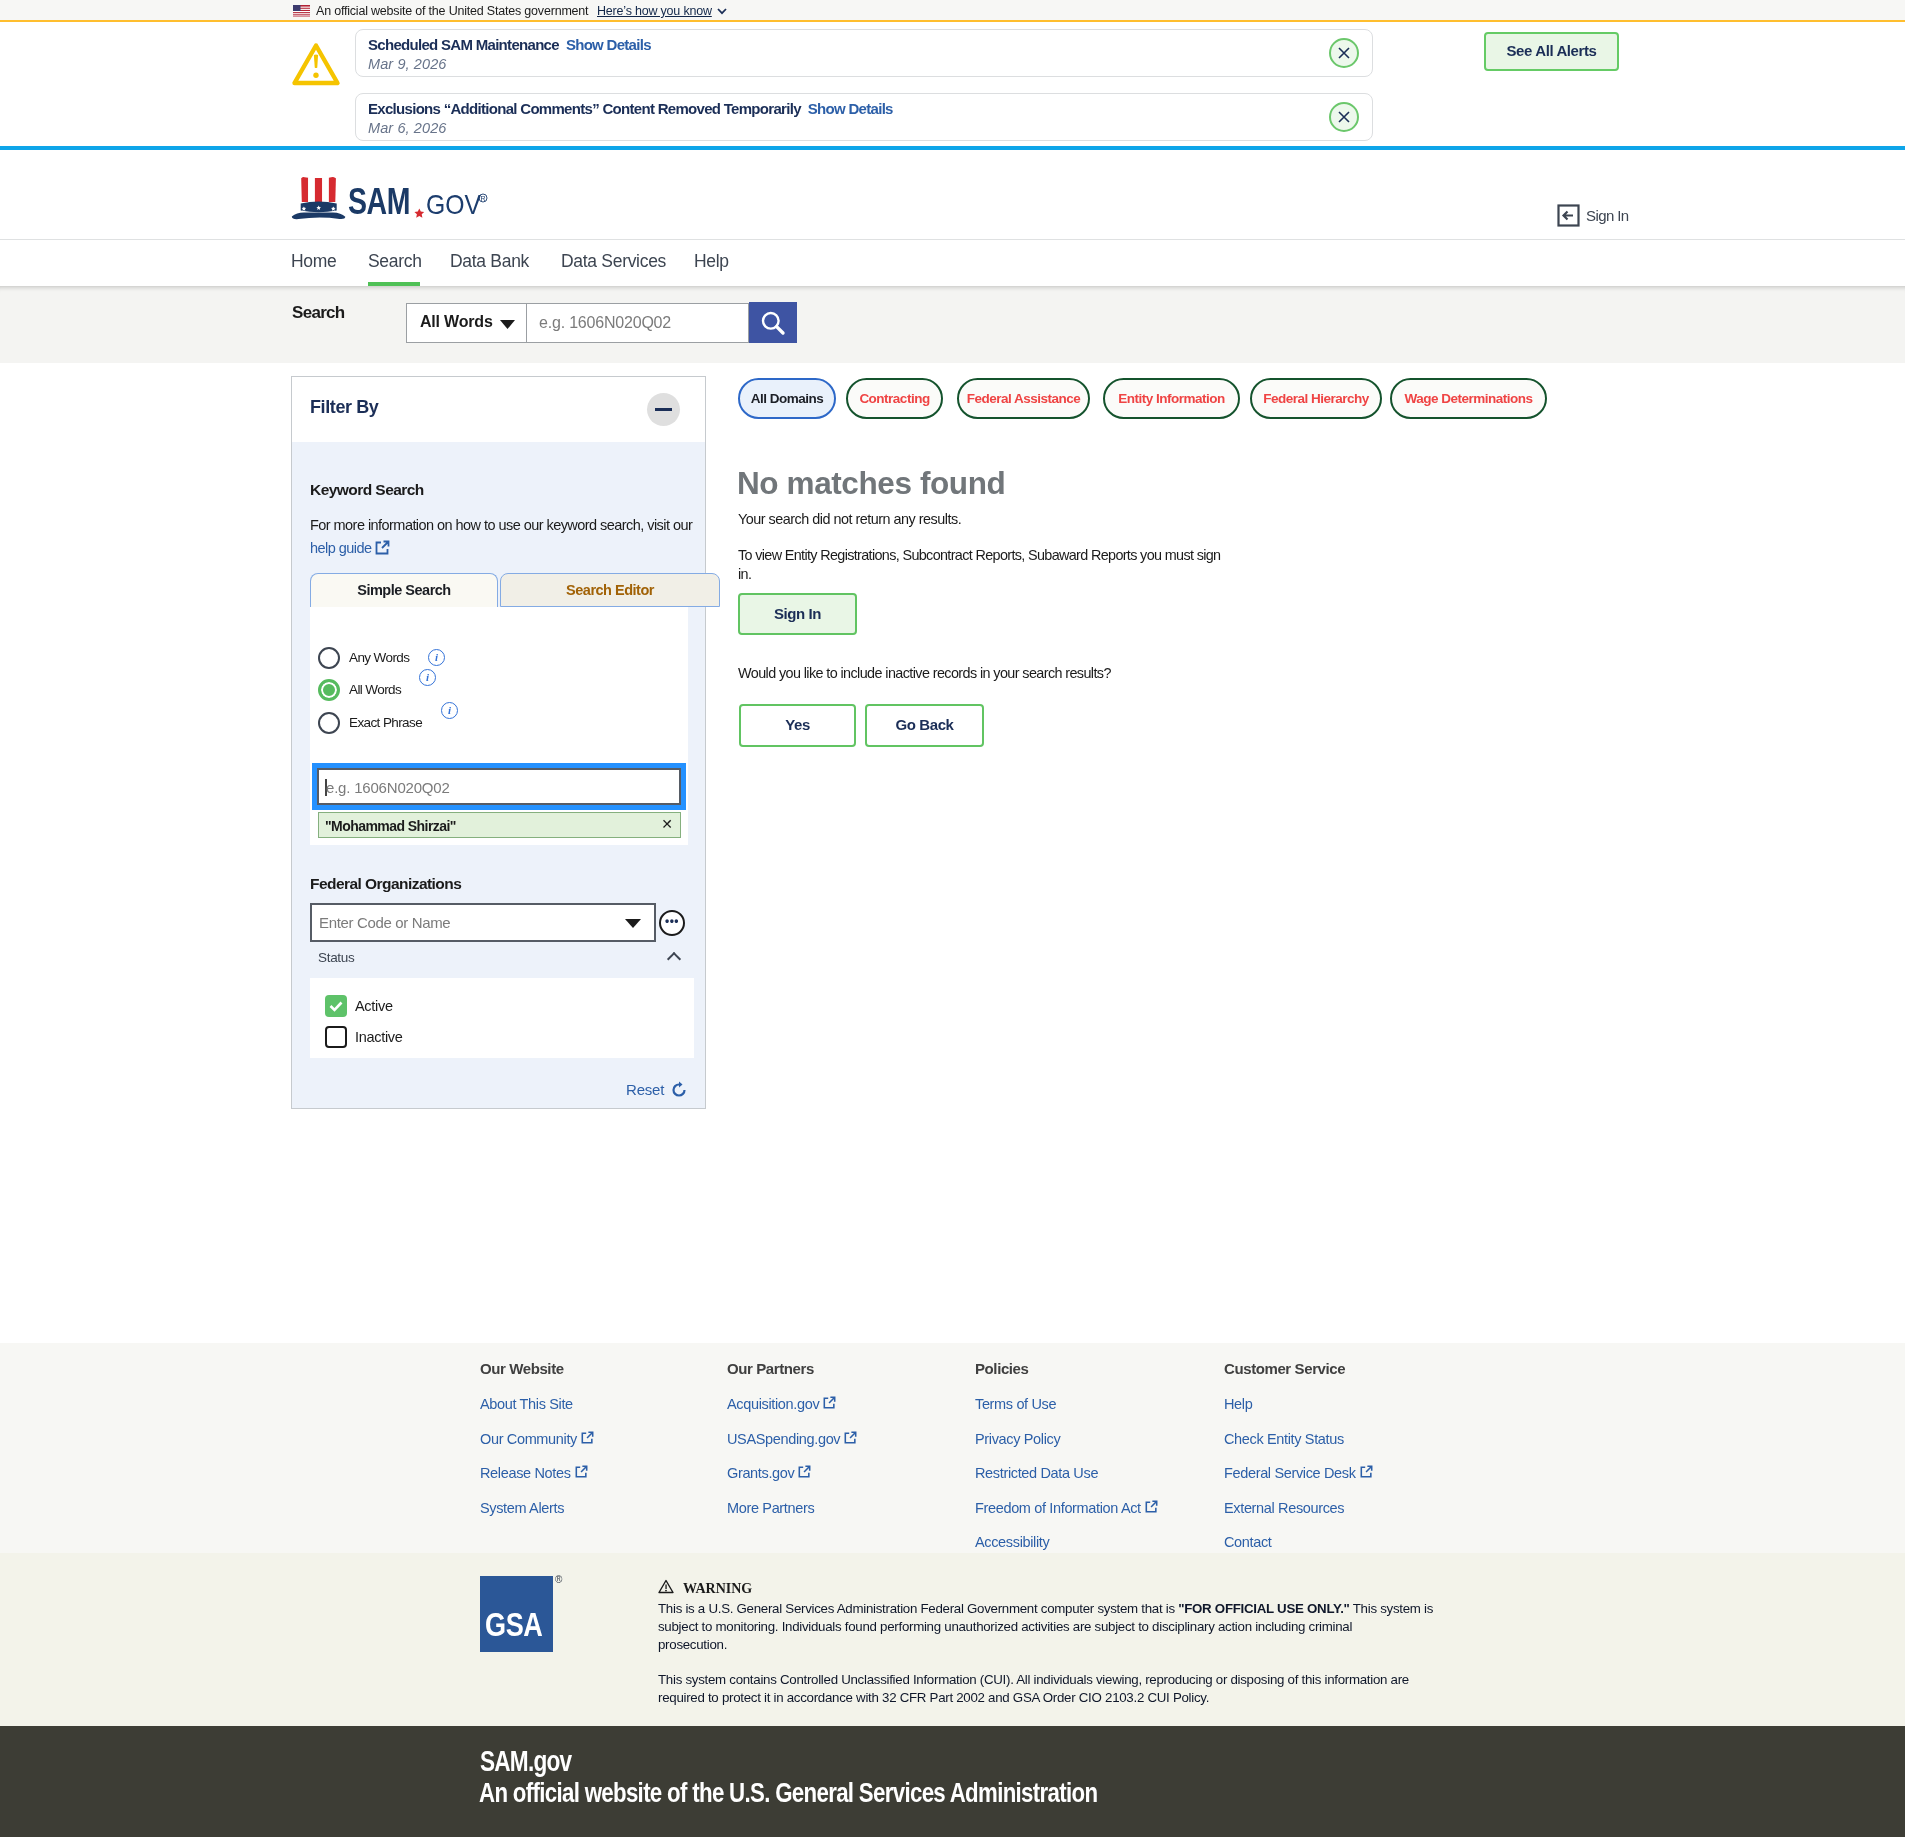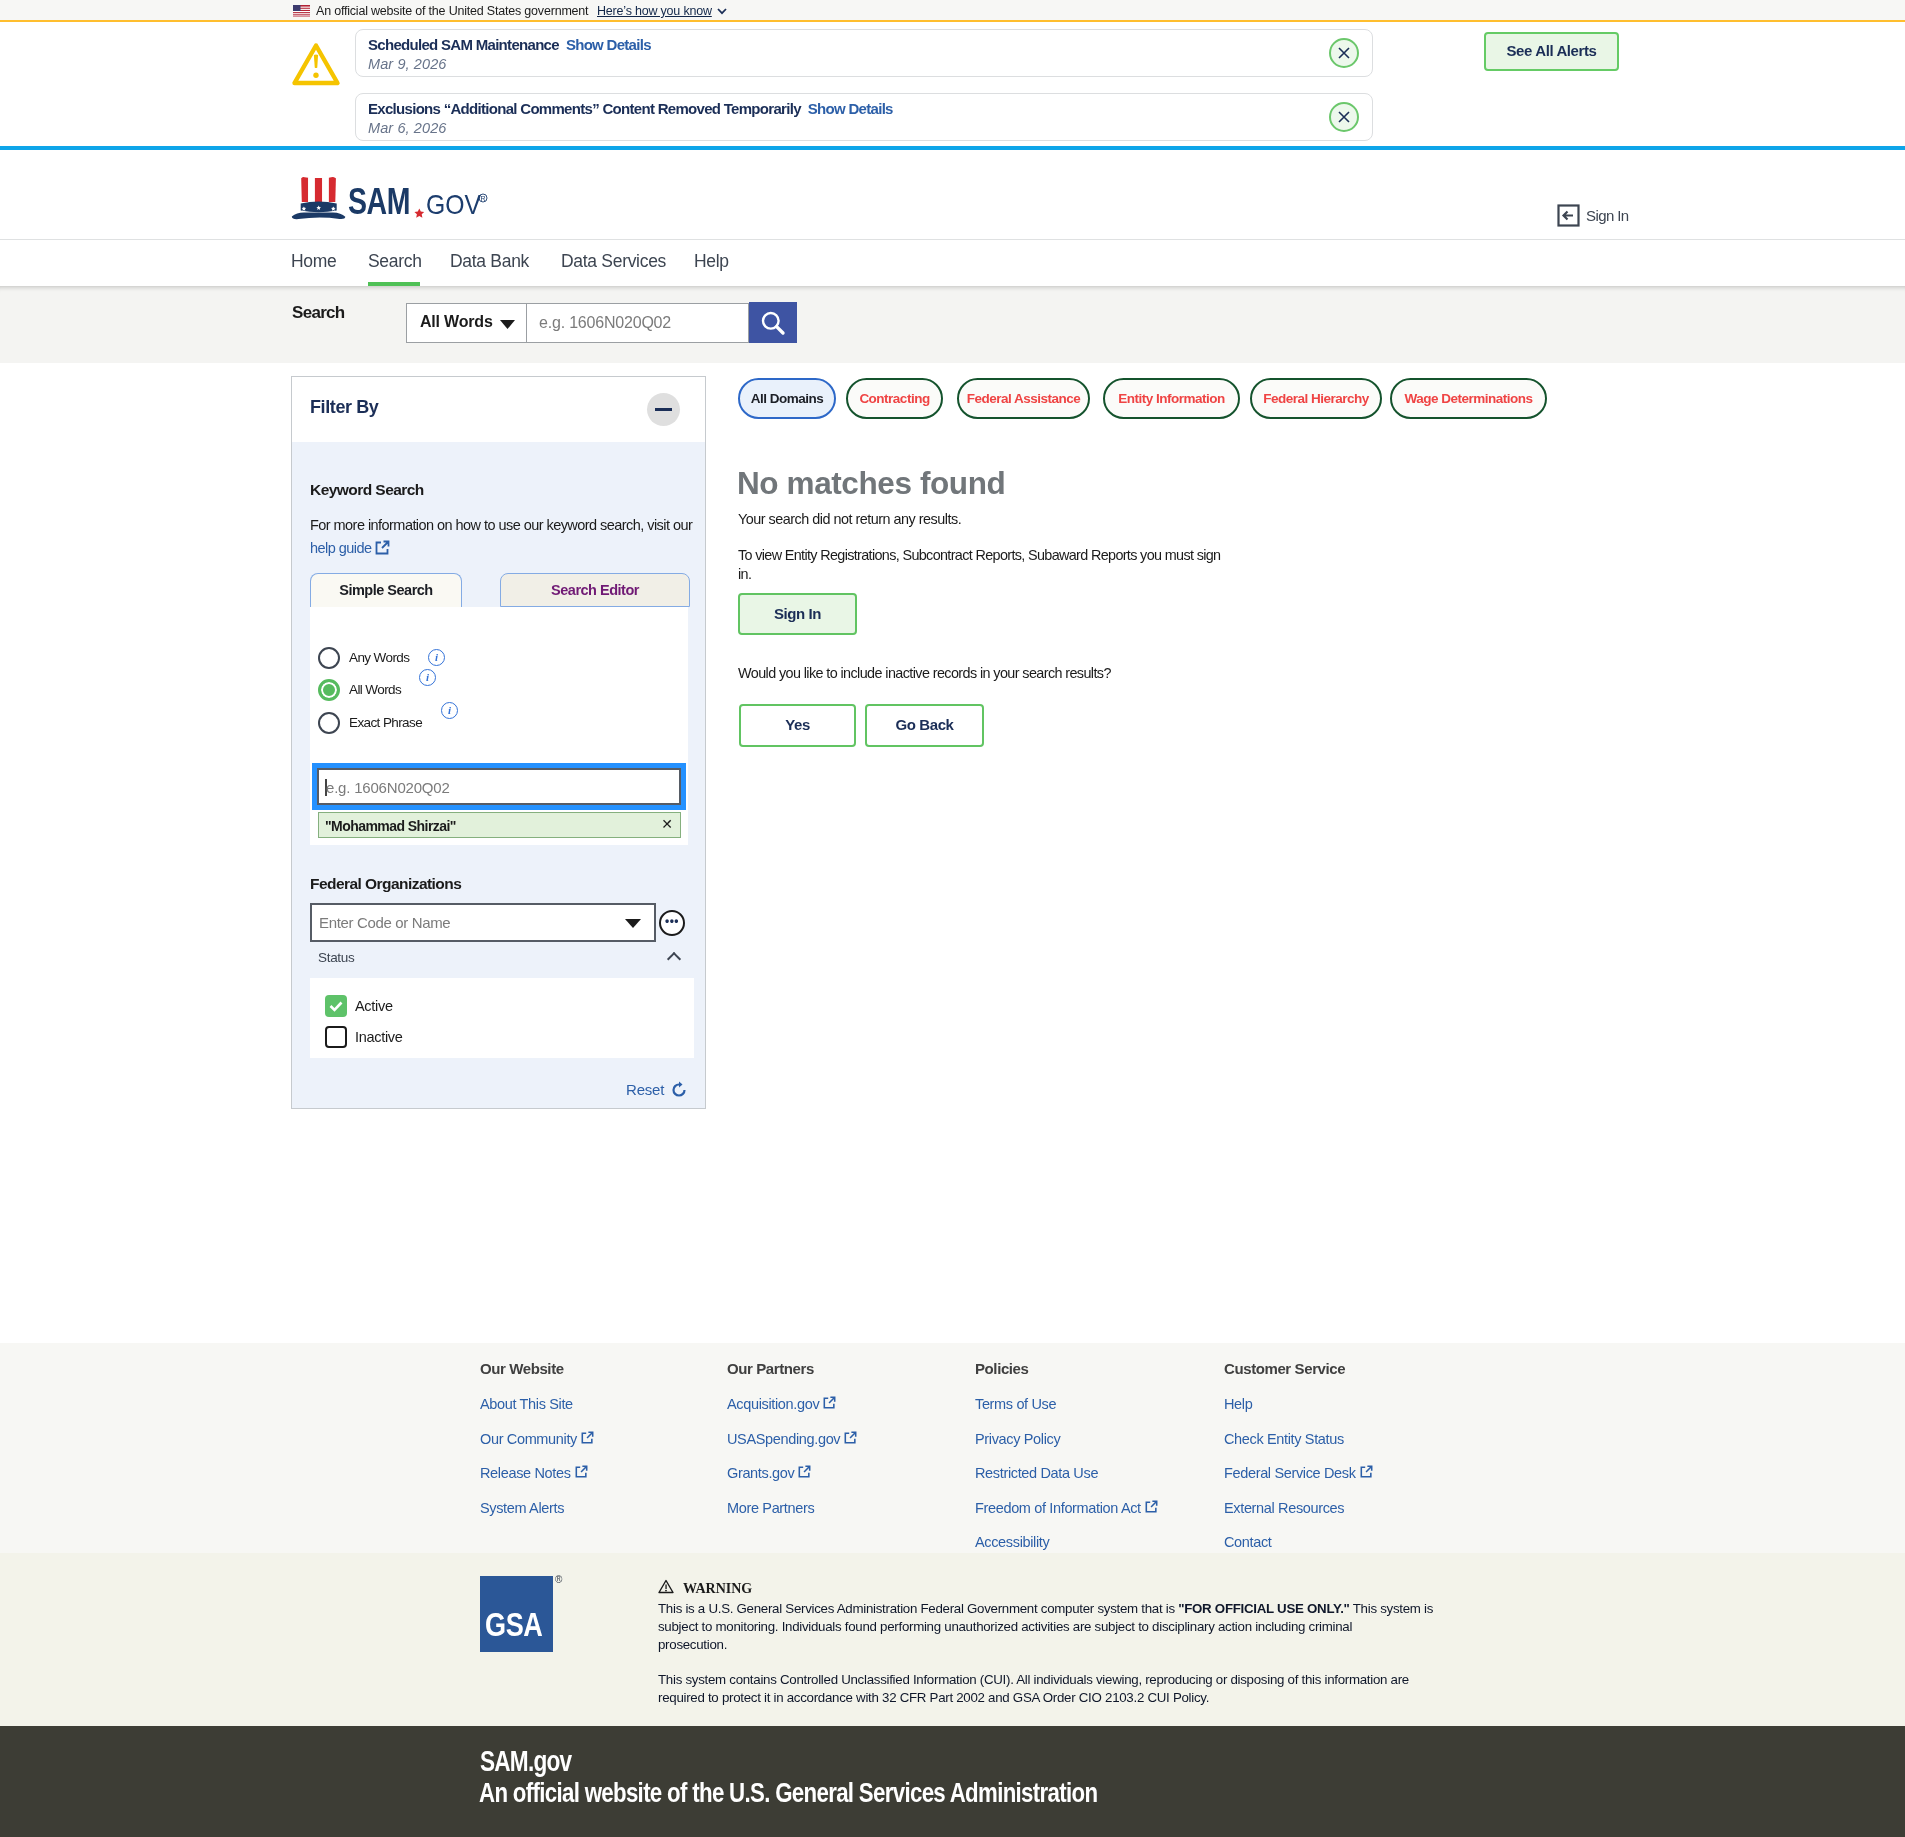--- a/index.html
+++ b/index.html
@@ -38,22 +38,22 @@
 .fpanel { position:absolute; left:291px; top:376px; width:415px; height:733px; background:#edf2fa; border:1px solid #c6cace; }
 .fpanel .fhead { position:absolute; left:0; top:0; width:413px; height:65px; background:#fff; }
 .fpanel .fhead h2 { position:absolute; left:18px; top:20px; font-size:18px; letter-spacing:-0.4px; font-weight:bold; color:#1b2e57; }
 .fpanel .minus { position:absolute; left:355px; top:16px; width:33px; height:33px; border-radius:50%; background:#dfdfdf; }
 .fpanel .minus:after { content:""; position:absolute; left:8px; top:15px; width:17px; height:3px; background:#1b2e57; }
 .kw-h { position:absolute; left:310px; top:481px; font-size:15.5px; letter-spacing:-0.55px; font-weight:bold; color:#1b1b1b; }
 .kw-p { position:absolute; left:310px; top:514px; font-size:14.5px; letter-spacing:-0.55px; color:#1b1b1b; line-height:23px; white-space:nowrap; }
 .kw-p a { color:#2c5fa8; }
 .tabs { position:absolute; left:310px; top:573px; width:378px; height:35px; }
 .tab { position:absolute; top:0; height:34px; border:1px solid #84abe4; border-radius:8px 8px 0 0; font-size:14.5px; letter-spacing:-0.5px; font-weight:bold; text-align:center; line-height:32px; }
-.tab.on { left:0; width:152px; background:#faf9f3; border-bottom:none; color:#1b1d23; }
-.tab.off { left:190px; width:190px; background:#f1efe7; color:#701a75; }
+.tab.on { left:0; width:188px; background:#faf9f3; border-bottom:none; color:#1b1d23; }
+.tab.off { left:190px; width:220px; background:#f1efe7; color:#a16207; }
 .kw-body { position:absolute; left:310px; top:607px; width:378px; height:238px; background:#fff; }
 .radio { position:absolute; width:22px; height:22px; border-radius:50%; border:2px solid #3d4551; background:#fff; }
 .radio.on { border:3px solid #56bb5e; background:#56bb5e; box-shadow:inset 0 0 0 2px #fff; }
 .rlbl { position:absolute; font-size:13.5px; letter-spacing:-0.6px; color:#1b1b1b; }
 .info { position:absolute; width:17px; height:17px; border-radius:50%; border:1.5px solid #3473d8; color:#3473d8; font-size:11px; font-style:italic; font-weight:bold; text-align:center; line-height:14px; font-family:"Liberation Serif",serif; }
 .kw-input { position:absolute; left:317px; top:768px; width:364px; height:37px; background:#fff; border:2px solid #565c65; outline:5px solid #2491ff; }
 .kw-input .ph { position:absolute; left:7px; top:9px; font-size:15px; letter-spacing:-0.2px; color:#7b7b7b; }
 .kw-input .caret { position:absolute; left:6px; top:9px; width:1.5px; height:17px; background:#444; }
 .chip { position:absolute; left:318px; top:812px; width:363px; height:26px; background:#e2f1db; border:1px solid #85b07e; }
 .chip b { position:absolute; left:6px; top:5px; font-size:14px; letter-spacing:-0.55px; color:#1b1b1b; }

